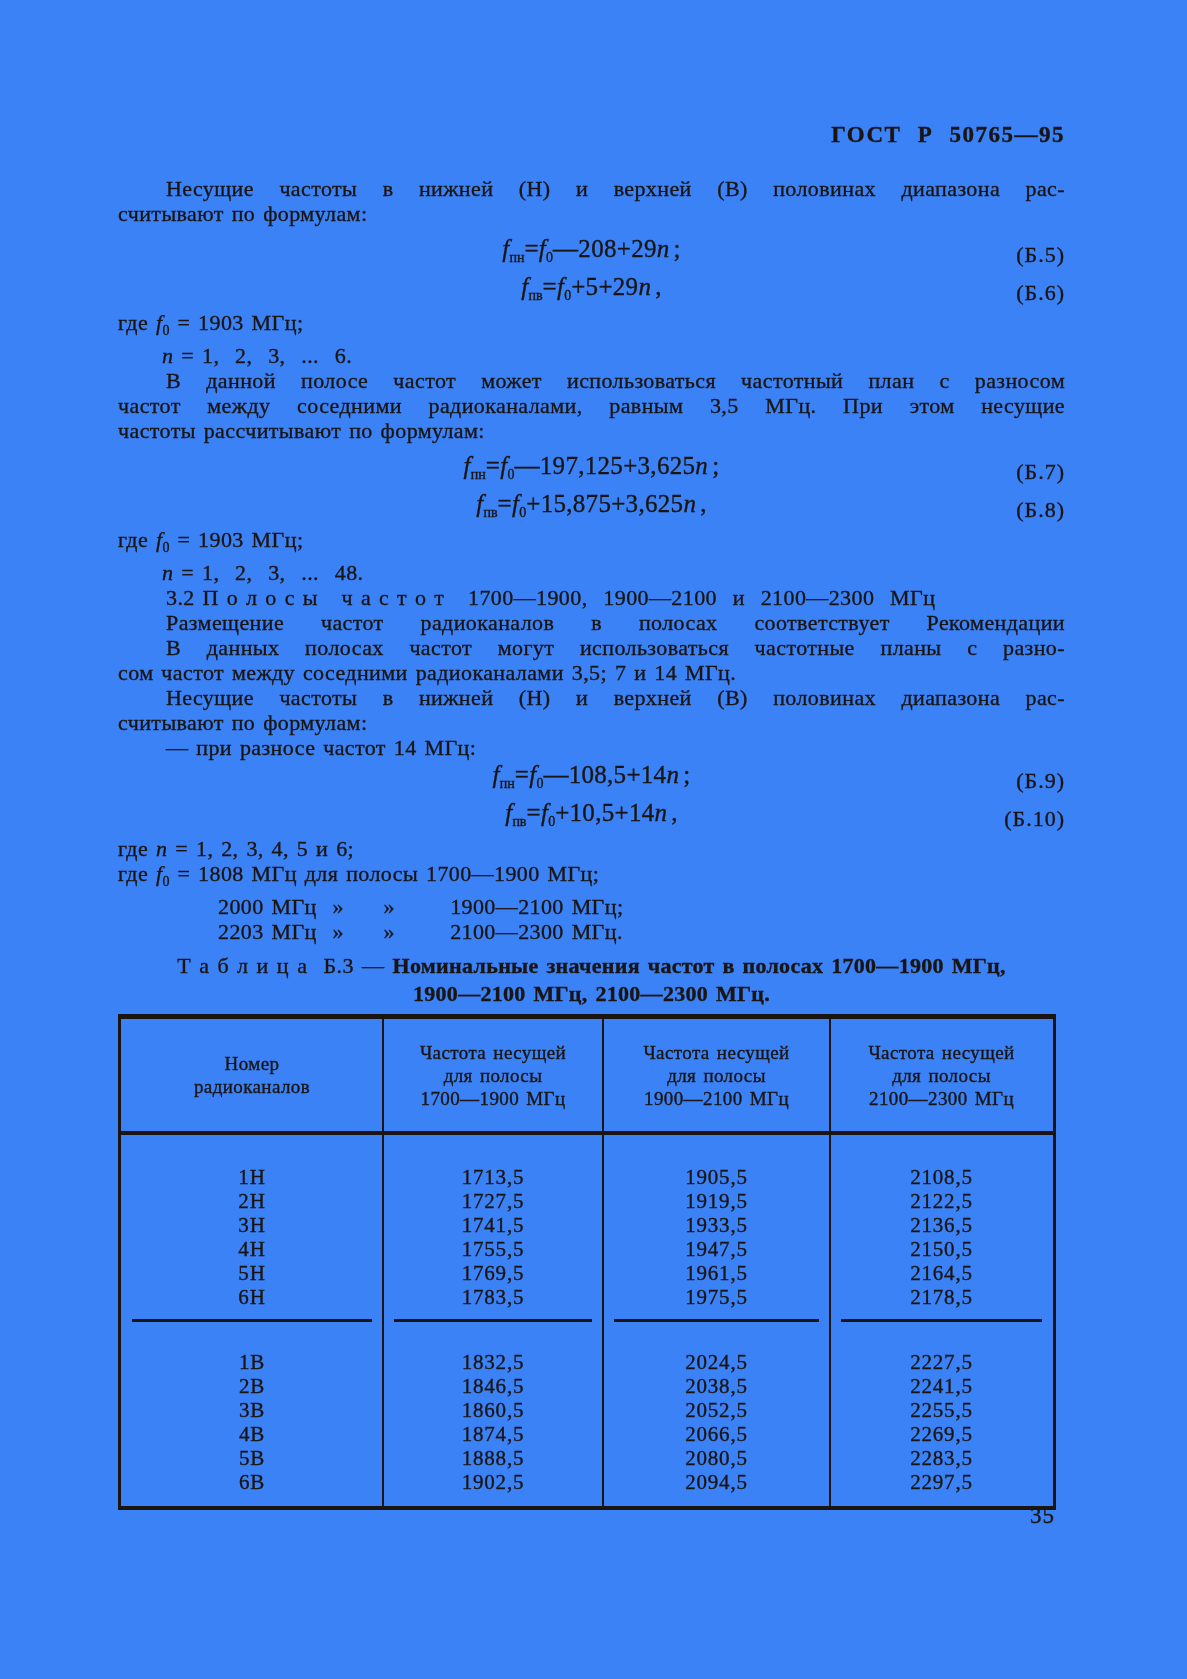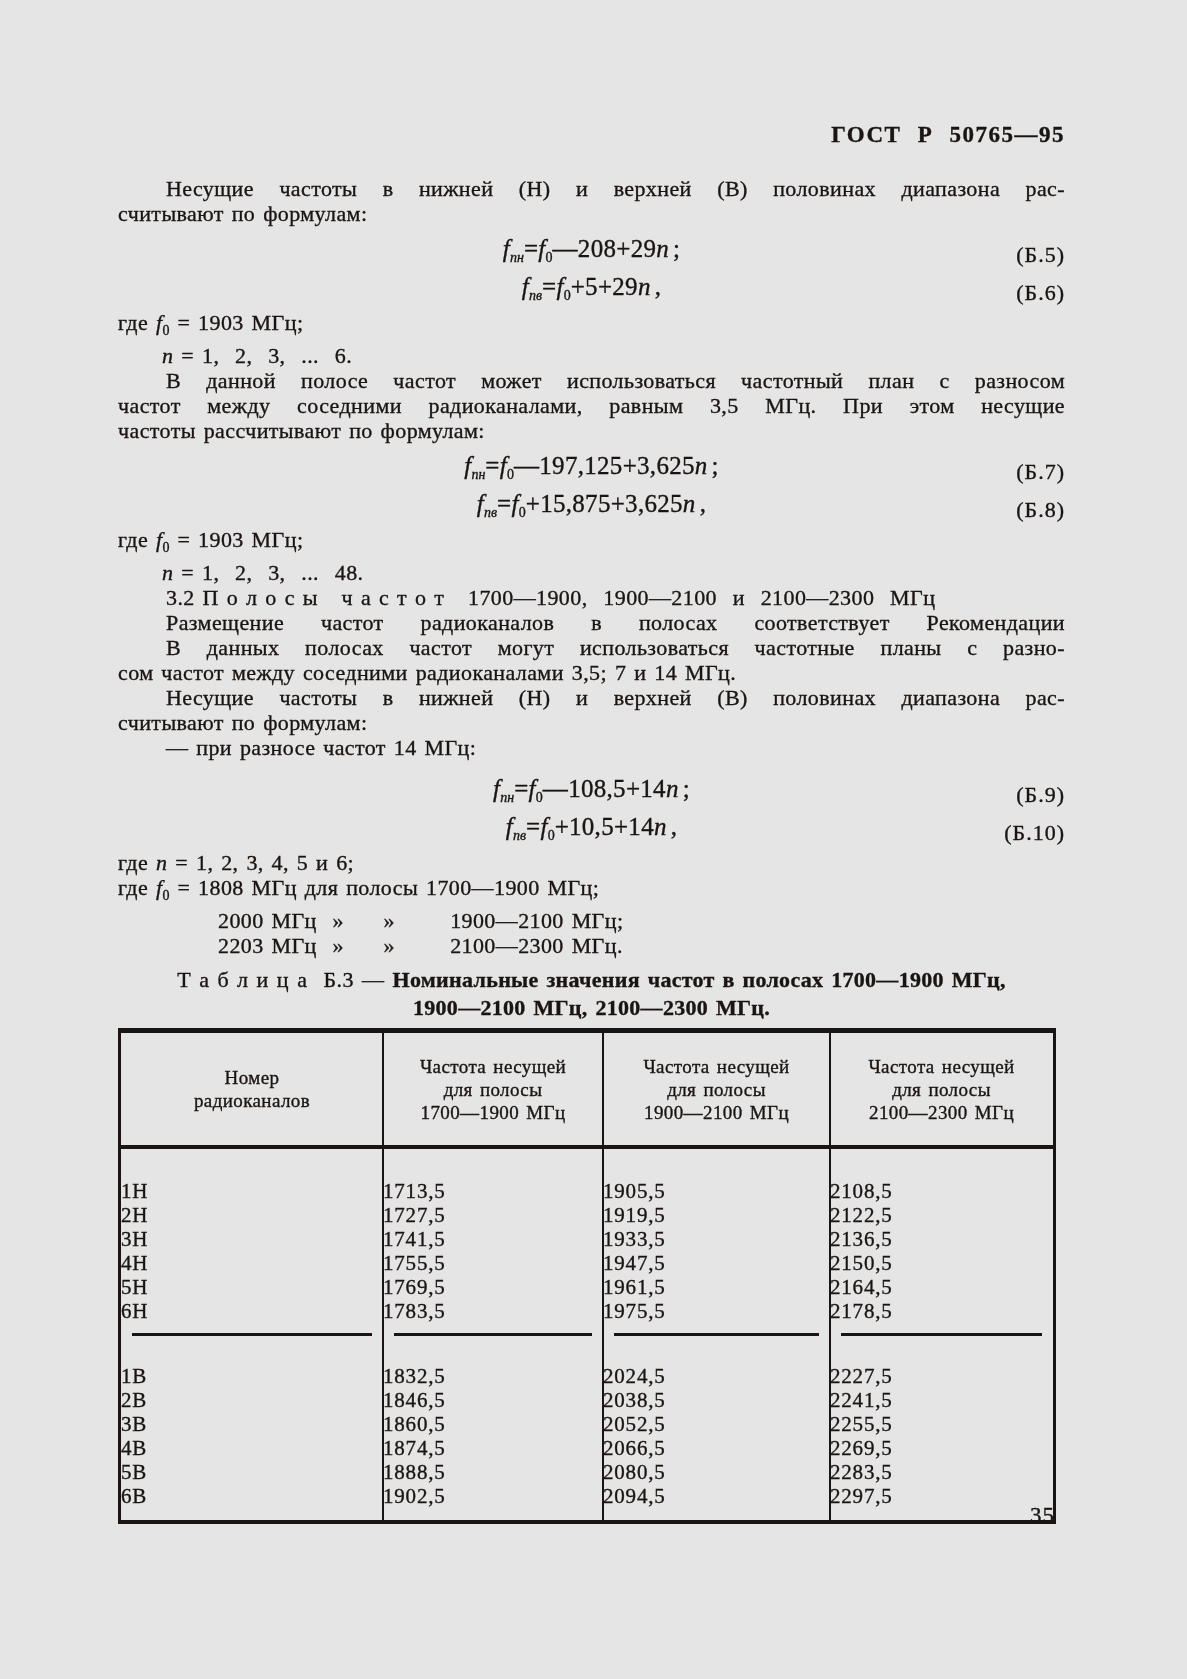--- a/index.html
+++ b/index.html
@@ -1,41 +1,41 @@
 <!DOCTYPE html>
 <html><head>
 <meta charset="utf-8">
 <style>
   html,body { margin:0; padding:0; background:#ffffff; }
   .page {
-    position:relative; width:1187px; height:1679px; background:#e5e5e5;
+    position:relative; width:1187px; height:1679px; background:#3b82f6;
     font-family:"Liberation Serif","DejaVu Serif",serif;
     color:#1a1512; overflow:hidden;
     -webkit-text-stroke:0.35px;
   }
   .gost-code {
     position:absolute; top:122px; right:122px;
     font-weight:bold; font-size:23px; letter-spacing:1.5px; word-spacing:9px;
     white-space:pre;
   }
   .content {
     position:absolute; left:118px; top:176px; width:947px;
     font-size:22px; line-height:25px; letter-spacing:0.4px; word-spacing:2px;
   }
   .jline { text-align:justify; text-align-last:justify; }
   .lline { text-align:left; }
   .ind1 { text-indent:48px; }
   .ind2 { padding-left:44px; }
   .ind3 { padding-left:100px; }
   .prewrap { white-space:pre-wrap; }
   .fv { font-family:"Liberation Serif",serif; font-style:italic; }
-  sub.fsub { font-size:14px; font-style:italic; vertical-align:-5px; letter-spacing:0; }
+  sub.fsub { font-size:14px; vertical-align:-5px; letter-spacing:0; }
   sub.sub0 { font-size:14px; font-style:normal; vertical-align:-5px; letter-spacing:0; }
   .formula-row { position:relative; height:30px; margin:8px 0; text-align:center; font-size:25px; line-height:30px; }
-  .formula-row.tight { margin-top:14px; }
+  .formula-row.tight { margin-top:0; }
   .formula { letter-spacing:0.3px; }
   .formula .punct { margin-left:4px; }
   .formula-label { position:absolute; right:0; top:6px; font-size:22px; font-style:normal; letter-spacing:1px; }
   .caption { margin-top:8px; text-align:center; font-size:22px; line-height:28px; }
   .caption .cap-prefix { letter-spacing:0.5px; }
   .caption b { letter-spacing:0.3px; }
   
   .btable {
     margin-top:6px; width:932px;
     border:3px solid #1a1512; border-top:5px solid #1a1512; border-bottom:4px solid #1a1512;
@@ -48,21 +48,21 @@
     height:112px; align-items:center;
   }
   .thcell {
     text-align:center; font-size:19px; line-height:23px;
     letter-spacing:0.4px; white-space:pre-line;
   }
   .hsep { height:4px; background:#1a1512; }
   .tgroup { display:block; padding-top:30px; padding-bottom:10px; }
   .tgroup.lower { padding-top:28px; padding-bottom:12px; }
   .trow { display:grid; grid-template-columns:262px 220px 227px 223px; }
-  .tcell { text-align:left; font-size:21px; line-height:24px; letter-spacing:0.8px; }
+  .tcell { text-align:center; font-size:21px; line-height:24px; letter-spacing:0.8px; }
   .midsep { display:grid; grid-template-columns:262px 220px 227px 223px; height:3px; }
   .midsep .bar { height:3px; background:#1a1512; margin:0 11px; }
   .page-number { position:absolute; top:1503px; right:132px; font-size:23px; letter-spacing:1px; }
 </style>
 </head>
 <body>
 
 <div class="page">
 
   <div class="gost-code">ГОСТ Р 50765—95</div>

